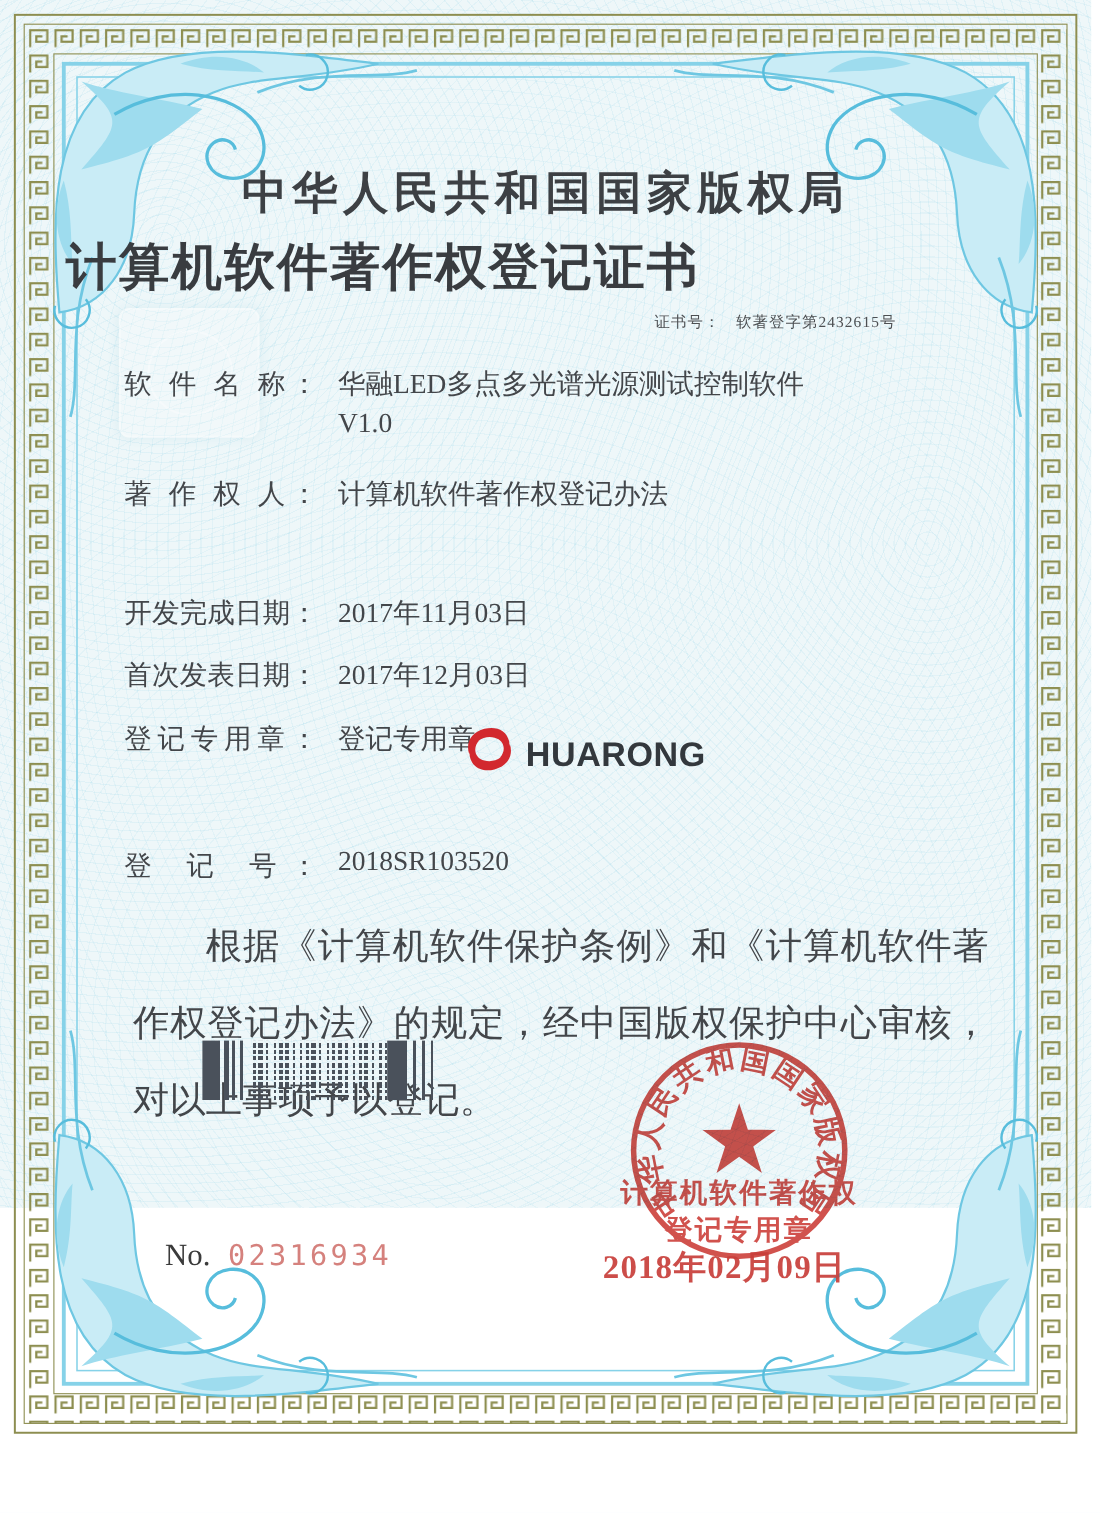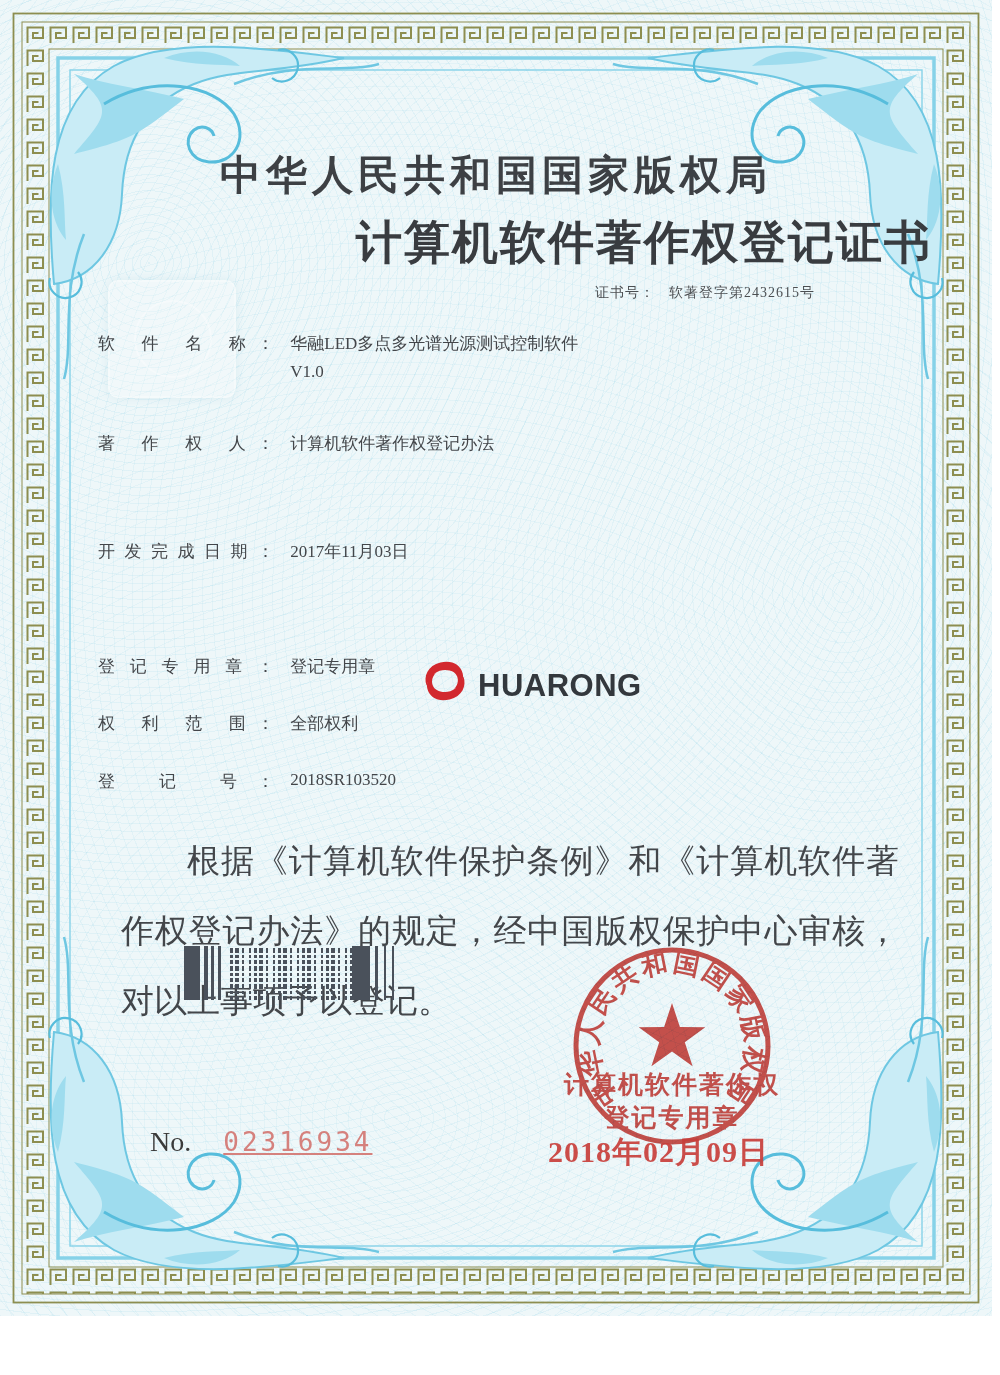--- a/index.html
+++ b/index.html
@@ -1,37 +1,37 @@
 <!DOCTYPE html>
 <html><head>
 <meta charset="utf-8">
 <style>
   html,body{margin:0;padding:0;background:#ffffff;}
   body{width:1000px;height:1375px;position:relative;overflow:hidden;
        font-family:"Liberation Serif","DejaVu Serif",serif;}
-  .page{position:absolute;left:0;top:0;width:992px;height:1316px;
+  .page{position:absolute;left:0;top:0;width:992px;height:1098px;
     background-color:#eef7f9;
     background-image:
       repeating-radial-gradient(circle at 15% 20%, rgba(126,203,227,.13) 0 1px, rgba(0,0,0,0) 1px 8px),
       repeating-radial-gradient(circle at 85% 45%, rgba(126,203,227,.11) 0 1px, rgba(0,0,0,0) 1px 10px),
       repeating-radial-gradient(circle at 40% 85%, rgba(126,203,227,.10) 0 1px, rgba(0,0,0,0) 1px 12px);
   }
   .frame{position:absolute;left:0;top:0;}
   .emboss{position:absolute;left:108px;top:280px;width:128px;height:118px;border-radius:10px;
     background:rgba(255,255,255,.22);
     box-shadow:0 0 0 2px rgba(255,255,255,.30) inset, 0 0 10px rgba(170,215,228,.30);}
   .emboss .inner-circle{position:absolute;left:26px;top:20px;width:74px;height:74px;border-radius:50%;
     border:2px solid rgba(255,255,255,.35);}
   .authority{position:absolute;left:60px;right:60px;top:148px;text-align:center;
     font-size:41px;font-weight:700;letter-spacing:5px;color:#3d4044;}
-  .cert-title{position:absolute;left:60px;right:60px;top:212px;text-align:right;
+  .cert-title{position:absolute;left:60px;right:60px;top:212px;text-align:left;
     font-size:46px;font-weight:700;letter-spacing:2px;color:#393c40;}
   .certno{position:absolute;right:177px;top:284px;font-size:14px;color:#4c4f52;letter-spacing:1px;}
   .certno .gap{display:inline-block;width:14px;}
-  .row{position:absolute;left:98px;font-size:17px;color:#43464a;white-space:nowrap;}
+  .row{position:absolute;left:113px;font-size:25px;color:#43464a;white-space:nowrap;}
   .row .lbl{display:inline-block;width:176px;text-align:justify;text-align-last:justify;vertical-align:top;}
   .row .val{display:inline-block;margin-left:12px;vertical-align:top;}
   .val .line2{display:block;margin-top:7px;}
   .statement{position:absolute;left:121px;top:826px;width:778px;font-size:33px;color:#43464a;
     line-height:70px;text-indent:2em;text-align:justify;}
   .logo{position:absolute;left:422px;top:658px;display:flex;align-items:flex-end;}
   .logo .logo-text{margin-left:10px;font-family:"Liberation Sans","DejaVu Sans",sans-serif;
     font-weight:700;font-size:31px;color:#33383d;letter-spacing:.5px;}
   .barcode{position:absolute;left:184px;top:946px;width:212px;height:54px;display:flex;}
   .bc-left{width:46px;height:100%;
@@ -39,22 +39,22 @@
   .bc-mid{flex:1;height:100%;
     background:repeating-linear-gradient(90deg,#4a515b 0 3px,transparent 3px 5px,#4a515b 5px 9px,transparent 9px 12px,#4a515b 12px 14px,transparent 14px 19px,#4a515b 19px 21px,transparent 21px 24px);
     -webkit-mask:repeating-linear-gradient(0deg,#000 0 4px,transparent 4px 6px,#000 6px 9px,transparent 9px 11px,#000 11px 16px,transparent 16px 18px);
             mask:repeating-linear-gradient(0deg,#000 0 4px,transparent 4px 6px,#000 6px 9px,transparent 9px 11px,#000 11px 16px,transparent 16px 18px);}
   .bc-right{width:44px;height:100%;
     background:linear-gradient(90deg,#4a515b 0 18px,transparent 18px 23px,#4a515b 23px 26px,transparent 26px 32px,#4a515b 32px 34px,transparent 34px 40px,#4a515b 40px 42px,transparent 42px);}
   .seal{position:absolute;left:556px;top:930px;mix-blend-mode:multiply;opacity:.92;}
   .seal-date{position:absolute;left:548px;top:1132px;width:248px;
     font-size:30px;font-weight:700;color:rgba(200,62,58,.92);letter-spacing:1px;}
   .serial{position:absolute;left:150px;top:1126px;font-size:28px;color:#3b3b3b;}
-  .serial .num{margin-left:32px;color:#d5817d;letter-spacing:3px;
-    font-family:"DejaVu Sans Mono","Liberation Mono",monospace;font-size:26px;text-decoration:underline;}
+  .serial .num{margin-left:16px;color:#d5817d;letter-spacing:3px;
+    font-family:"DejaVu Sans Mono","Liberation Mono",monospace;font-size:26px;}
 </style>
 </head>
 <body>
 
 <div class="page">
 
   <svg class="frame" width="992" height="1316" viewBox="0 0 992 1316">
     <defs>
       <pattern id="gk" width="23" height="23" patternUnits="userSpaceOnUse">
         <path d="M4.5 20 V4.5 H20 V15 H10 V10 H15.5" fill="none" stroke="#8d8e50" stroke-width="2"></path>
@@ -100,27 +100,27 @@
     <span class="val"><span>华融LED多点多光谱光源测试控制软件</span><span class="line2">V1.0</span></span>
   </div>
   <div class="row" style="top:432px">
     <span class="lbl">著 作 权 人：</span>
     <span class="val">计算机软件著作权登记办法</span>
   </div>
   <div class="row" style="top:540px">
     <span class="lbl">开发完成日期：</span>
     <span class="val">2017年11月03日</span>
   </div>
+  <div class="row" style="top:597px">
+    <span class="lbl">首次发表日期：</span>
+    <span class="val">2017年12月03日</span>
+  </div>
   <div class="row" style="top:655px">
     <span class="lbl">登记专用章：</span>
     <span class="val">登记专用章</span>
-  </div>
-  <div class="row" style="top:712px">
-    <span class="lbl">权 利 范 围：</span>
-    <span class="val">全部权利</span>
   </div>
   <div class="row" style="top:770px">
     <span class="lbl">登  记  号：</span>
     <span class="val">2018SR103520</span>
   </div>
 
   <div class="logo">
     <svg width="46" height="46" viewBox="0 0 46 46">
       <g transform="rotate(-14 23 23)" fill="#d2282e">
         <path d="M23 4 C10 4 3 13 4 23 C12 11 22 10 30 14 C38 18 38 28 30 33 C36 33 42 27 42 20 C42 10 34 4 23 4 Z"></path>

